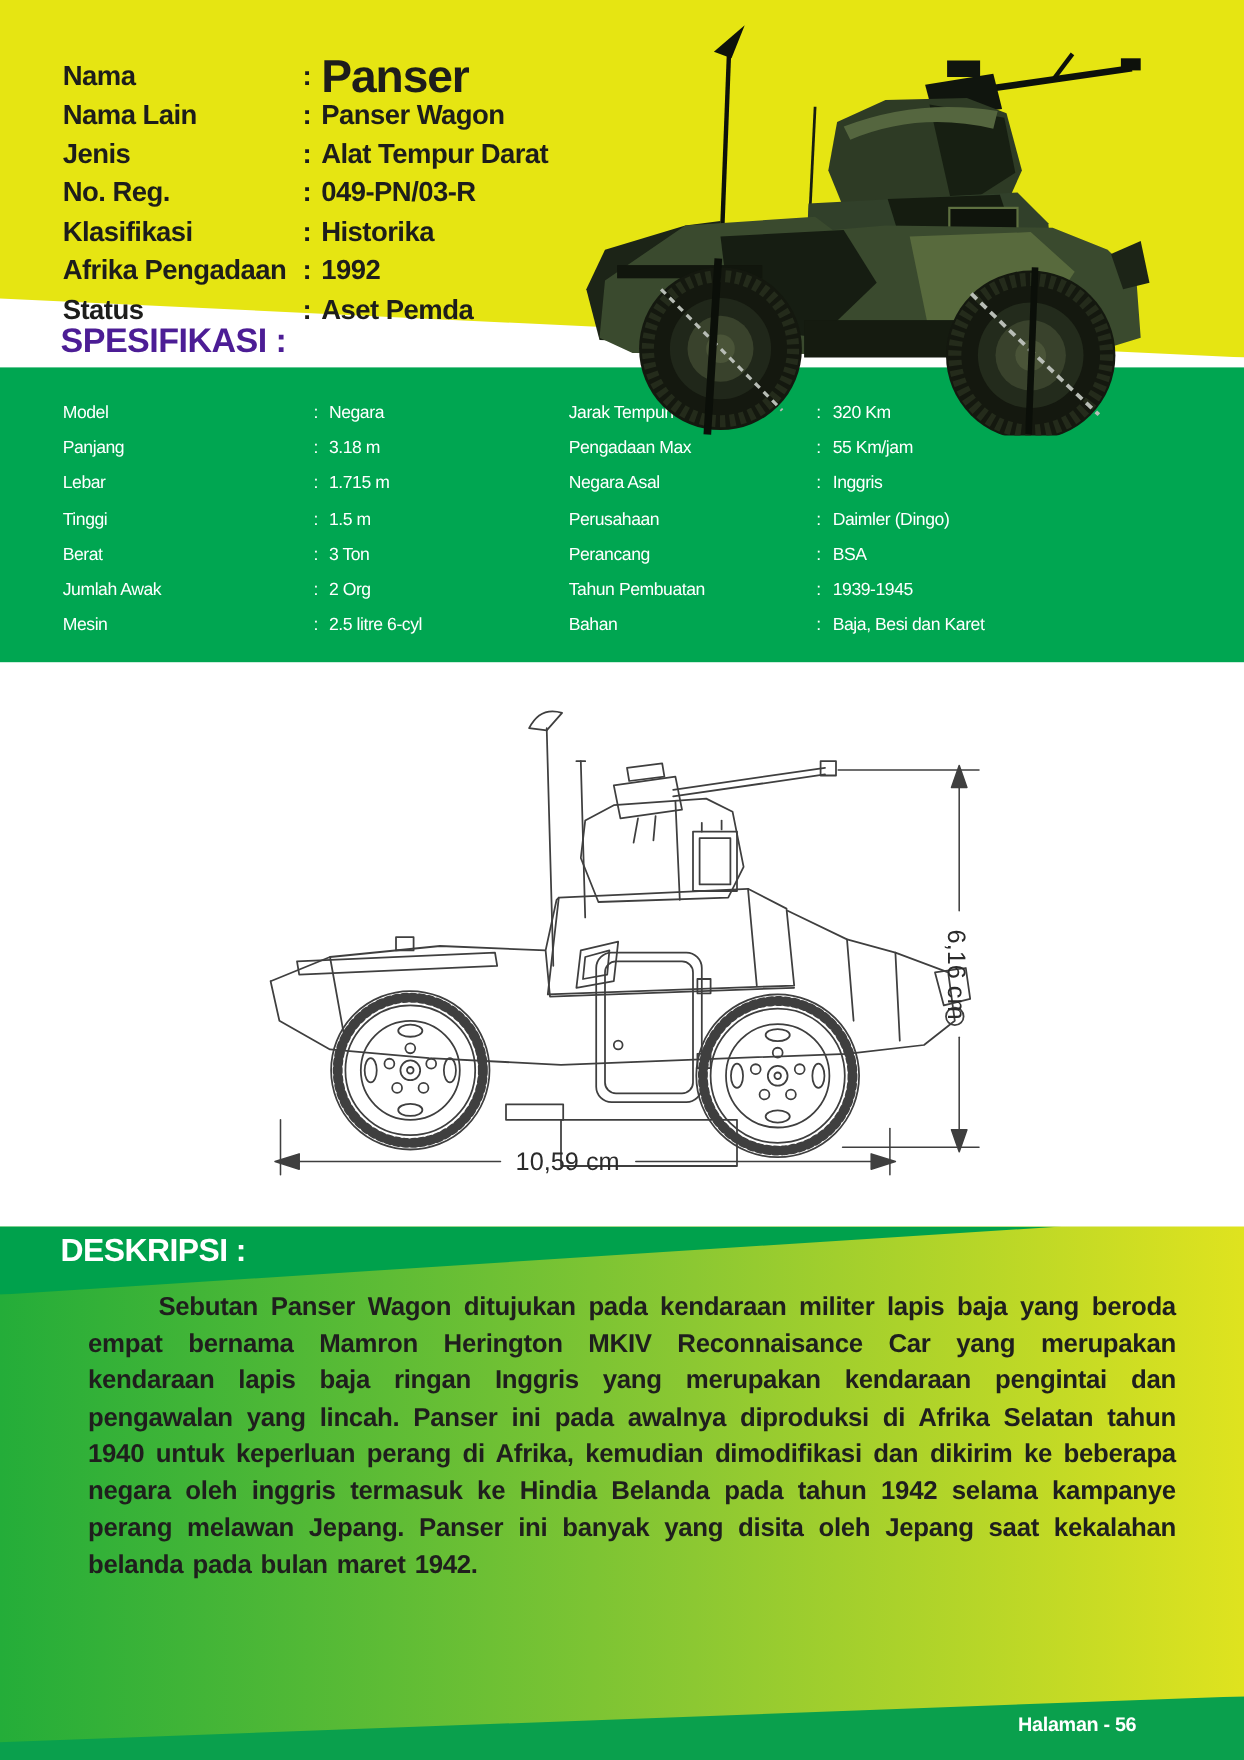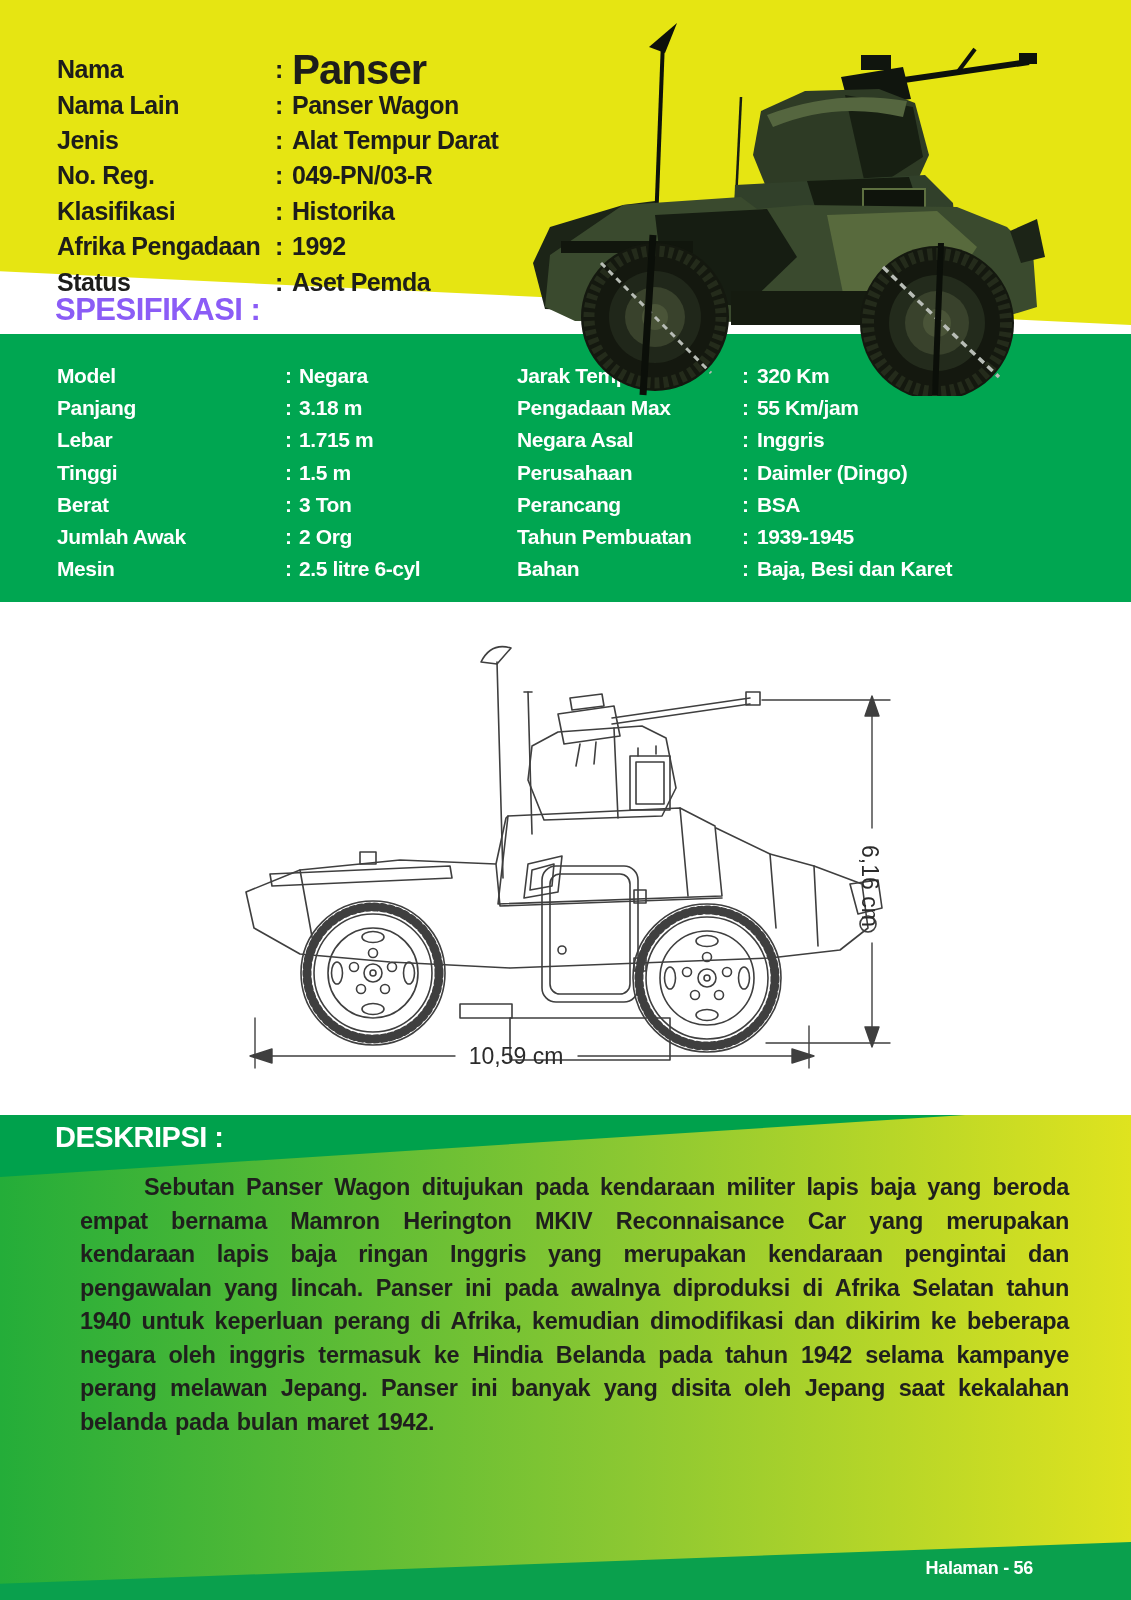--- a/index.html
+++ b/index.html
@@ -22,33 +22,33 @@
     font-weight:bold;font-size:25px;color:#1d1d1b;letter-spacing:-0.5px;
     white-space:nowrap;
   }
   .info-row .val{transform:translateY(0);}
   .info-row.first .val{font-size:42px;letter-spacing:-1px;line-height:35px;}
   
   .vehicle-photo{position:absolute;left:505px;top:4px;width:545px;height:392px;z-index:6;}
   
   .spec-title{
     position:absolute;left:55px;top:292px;z-index:2;
-    font-weight:bold;font-size:31px;color:#8b5cf6;letter-spacing:-0.5px;
+    font-weight:bold;font-size:31px;color:#4c1d95;letter-spacing:-0.5px;
   }
   
   .green-block{
     position:absolute;left:0;top:334px;width:1131px;height:268px;
     background:#00a651;z-index:1;
   }
   .spec-col{position:absolute;top:26px;}
   .spec-col.left{left:57px;}
   .spec-col.right{left:517px;}
   .spec-row{
     display:grid;align-items:center;height:32.2px;
-    font-weight:bold;font-size:21px;color:#ffffff;letter-spacing:-0.4px;
+    font-weight:normal;font-size:16px;color:#ffffff;letter-spacing:-0.4px;
     white-space:nowrap;
   }
   .spec-col.left  .spec-row{grid-template-columns:228px 14px auto;}
   .spec-col.right .spec-row{grid-template-columns:225px 15px auto;}
   
   .tech-drawing{position:absolute;left:210px;top:628px;width:720px;height:445px;z-index:2;}
   .tech-drawing text{
     font-family:"Liberation Sans", sans-serif;font-size:23px;fill:#2b2b2b;
   }
   

